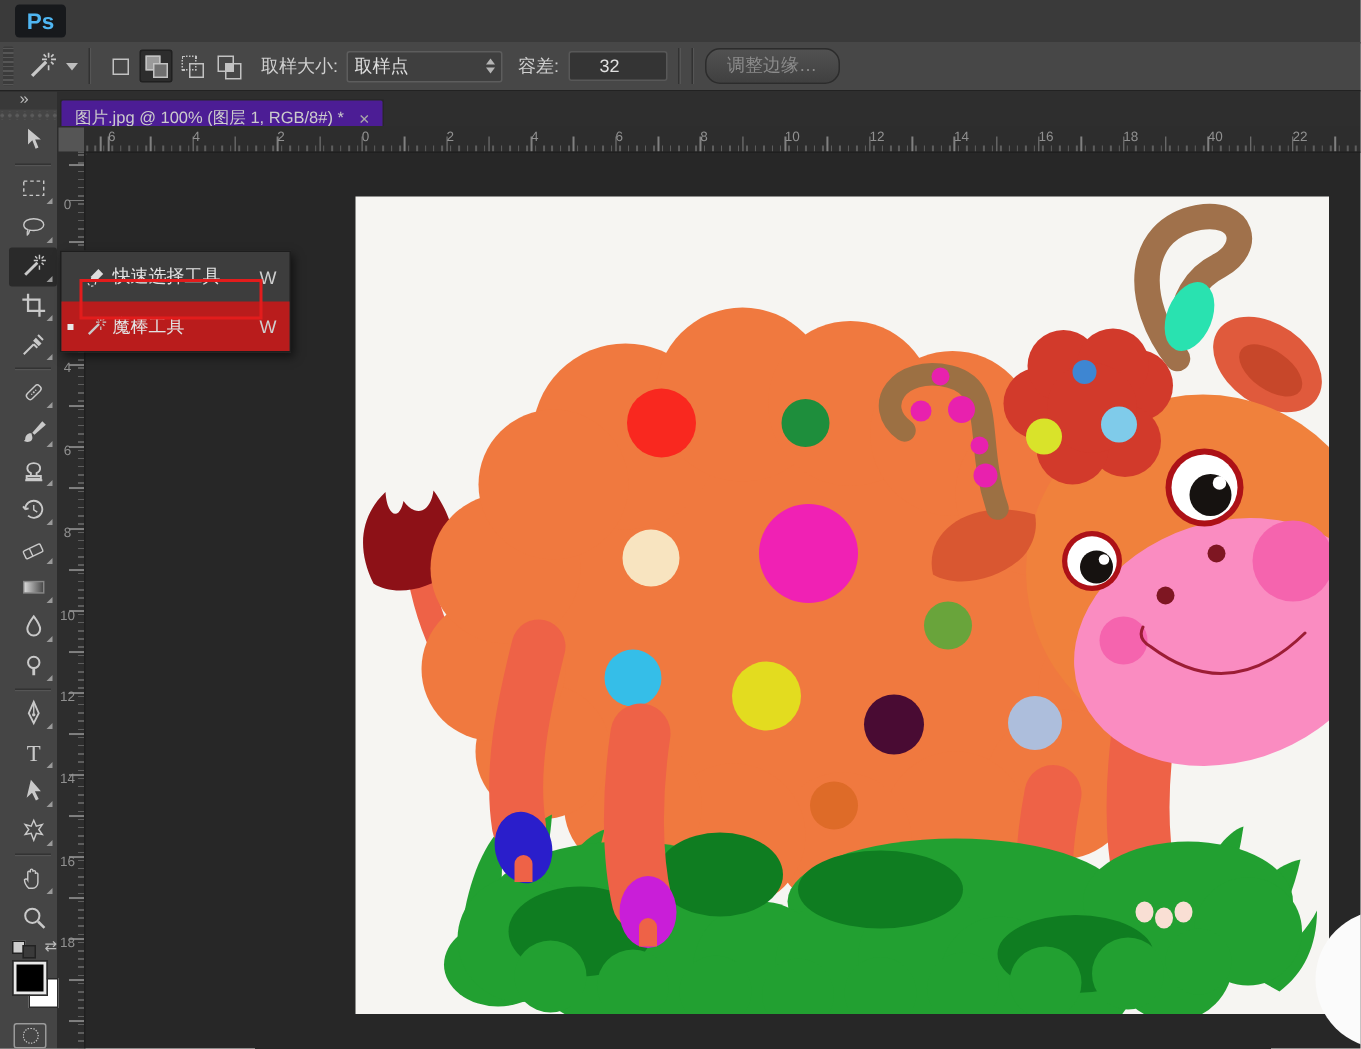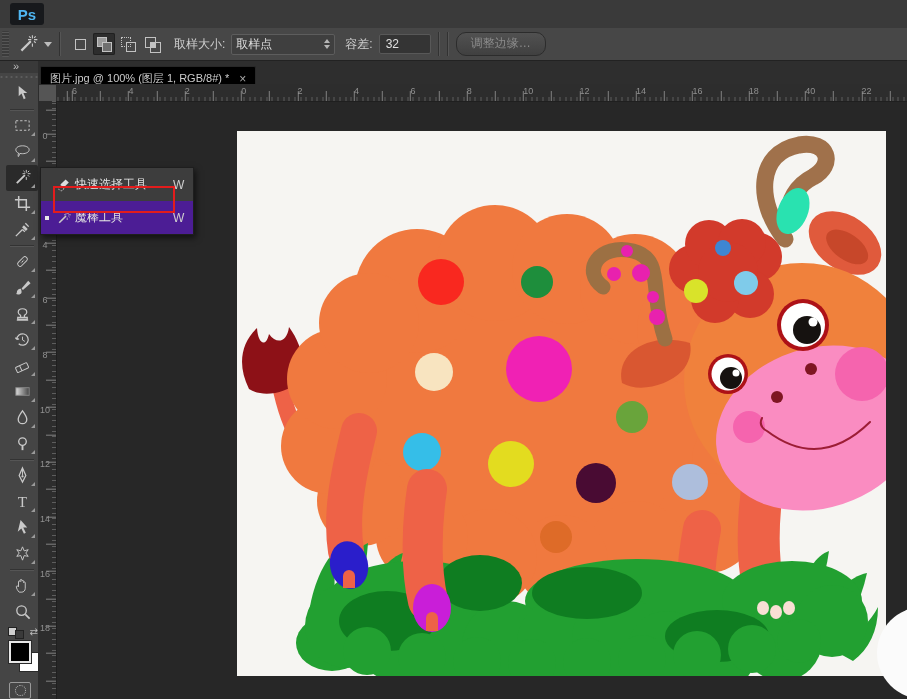--- a/index.html
+++ b/index.html
@@ -25,21 +25,21 @@
   .modebtn.active{background:#2d2d2d;box-shadow:inset 0 0 0 1px #202020;}
   .sq{border:1px solid #c2c2c2;position:absolute;}
   .label{margin:0 6px 0 10px;}
   .dropdown{width:94px;height:19px;background:#3f3f3f;border:1px solid #5d5d5d;border-radius:2px;
             display:flex;align-items:center;color:#ddd;padding:0 4px;position:relative;}
   .dropdown .spin{margin-left:auto;display:flex;flex-direction:column;gap:2px;}
   .dropdown .spin i{width:0;height:0;border-left:3.5px solid transparent;border-right:3.5px solid transparent;display:block;}
   .dropdown .spin i.up{border-bottom:4px solid #b5b5b5;}
   .dropdown .spin i.dn{border-top:4px solid #b5b5b5;}
   .numinput{width:44px;height:18px;background:#343434;border:1px solid #585858;border-radius:2px;
-            color:#e0e0e0;font-size:12px;display:flex;align-items:center;padding-left:6px;}
+            color:#e0e0e0;font-size:12px;display:flex;align-items:center;padding-left:20px;}
   .checkrow{display:flex;align-items:center;margin-right:14px;}
   .checkbox{width:13px;height:13px;border-radius:2px;border:1px solid #262626;
             background:linear-gradient(#6a6a6a,#4b4b4b);margin-right:5px;position:relative;}
   .checkbox.checked::after{content:"✓";position:absolute;left:1px;top:-3px;color:#f2f2f2;font-size:12px;font-weight:bold;}
   #refine-btn{padding:2px 14px 3px;border-radius:10px;border:1px solid #2c2c2c;
               background:linear-gradient(#515151,#404040);color:#8b8b8b;font-size:12px;}
   
   #toolbar{left:0;top:60px;width:38px;height:639px;background:#454545;z-index:30;display:flex;flex-direction:column;}
   #tb-head{height:14px;background:#393939;color:#bdbdbd;font-size:11px;line-height:13px;padding-left:13px;letter-spacing:-1px;}
   #tb-grip{height:6px;background:radial-gradient(circle,#5c5c5c 1px,transparent 1.2px) 14px 1px/5px 4px repeat;margin:1px 0;}
@@ -52,21 +52,21 @@
   #fg{position:absolute;left:3px;top:2px;width:18px;height:18px;background:#000;border:2px solid #e8e8e8;outline:1px solid #2a2a2a;z-index:2;}
   #bg-sw{position:absolute;left:13px;top:13px;width:18px;height:18px;background:#fff;border:1px solid #2a2a2a;}
   #mini-swap{height:14px;display:flex;align-items:center;margin-left:8px;color:#bdbdbd;font-size:10px;gap:2px;}
   #mini-swap .m1{width:7px;height:7px;background:#cfcfcf;border:1px solid #222;}
   #mini-swap .m2{width:7px;height:7px;background:#3a3a3a;border:1px solid #222;margin-left:-4px;margin-top:5px;}
   #quickmask{width:20px;height:16px;margin:6px 0 0 9px;border:1px solid #9a9a9a;border-radius:2px;
              display:flex;align-items:center;justify-content:center;}
   #quickmask i{width:9px;height:9px;border:1px dotted #bdbdbd;border-radius:50%;}
   
   #tabbar{left:38px;top:60px;width:869px;height:24px;background:#2e2e2e;z-index:10;}
-  #doctab{position:absolute;left:2px;top:6px;height:23px;background:#000000;border:1px solid #282828;border-bottom:none;
+  #doctab{position:absolute;left:2px;top:6px;height:23px;background:#4c1d95;border:1px solid #282828;border-bottom:none;
           display:flex;align-items:center;padding:0 9px;color:#cccccc;font-size:11px;border-radius:2px 2px 0 0;}
   #tab-close{margin-left:10px;color:#a8a8a8;font-size:12px;}
   
   #ruler-corner{left:38px;top:84px;width:18px;height:17px;background:#555;border:1px solid #2c2c2c;z-index:11;}
   #ruler-top{left:56px;top:84px;width:851px;height:17px;background:#2d2d2d;border-bottom:1px solid #1f1f1f;z-index:11;
      background-image:
        repeating-linear-gradient(90deg,#808080 0 1px,transparent 1px 28.2px),
        repeating-linear-gradient(90deg,#5d5d5d 0 1px,transparent 1px 5.64px);
      background-size:100% 10px,100% 4px;background-position:15.8px 7px,1.5px 13px;background-repeat:repeat-x;}
   #ruler-left{left:38px;top:101px;width:18px;height:598px;background:#2d2d2d;border-right:1px solid #1f1f1f;z-index:11;
@@ -75,21 +75,21 @@
        repeating-linear-gradient(0deg,#5d5d5d 0 1px,transparent 1px 5.47px);
      background-size:10px 100%,4px 100%;background-position:8px 9.7px,14px 1px;background-repeat:repeat-y;}
   .rnum{position:absolute;color:#909090;font-size:9px;z-index:12;}
   #ruler-left .rnum{width:10px;left:2px;line-height:8px;word-break:break-all;text-align:center;}
   
   #canvas{left:237px;top:131px;width:649px;height:545px;background:#f6f5f2;z-index:5;}
   
   #flyout{left:40px;top:167px;width:152px;background:#3d3d3d;border:1px solid #1e1e1e;z-index:60;
           box-shadow:2px 3px 6px rgba(0,0,0,.55);}
   .flyrow{height:33px;display:flex;align-items:center;font-size:12px;color:#e2e2e2;}
-  .flyrow.sel{background:#4c1d95;}
+  .flyrow.sel{background:#b91c1c;}
   .flyrow .gut{width:12px;display:flex;align-items:center;justify-content:center;}
   .flyrow .dotmark{width:4px;height:4px;background:#e8e8e8;}
   .flyrow .ficon{width:22px;display:flex;align-items:center;justify-content:center;}
   .flyrow .flabel{flex:1;}
   .flyrow .fshort{width:20px;color:#cfcfcf;}
   #red-box{left:53px;top:186px;width:118px;height:23px;border:2px solid #e31c1c;z-index:70;}
   
   #wm-circle{left:877px;top:607px;width:92px;height:92px;border-radius:50%;background:#fbfbfb;z-index:8;}
   svg{display:block;}
 </style>

